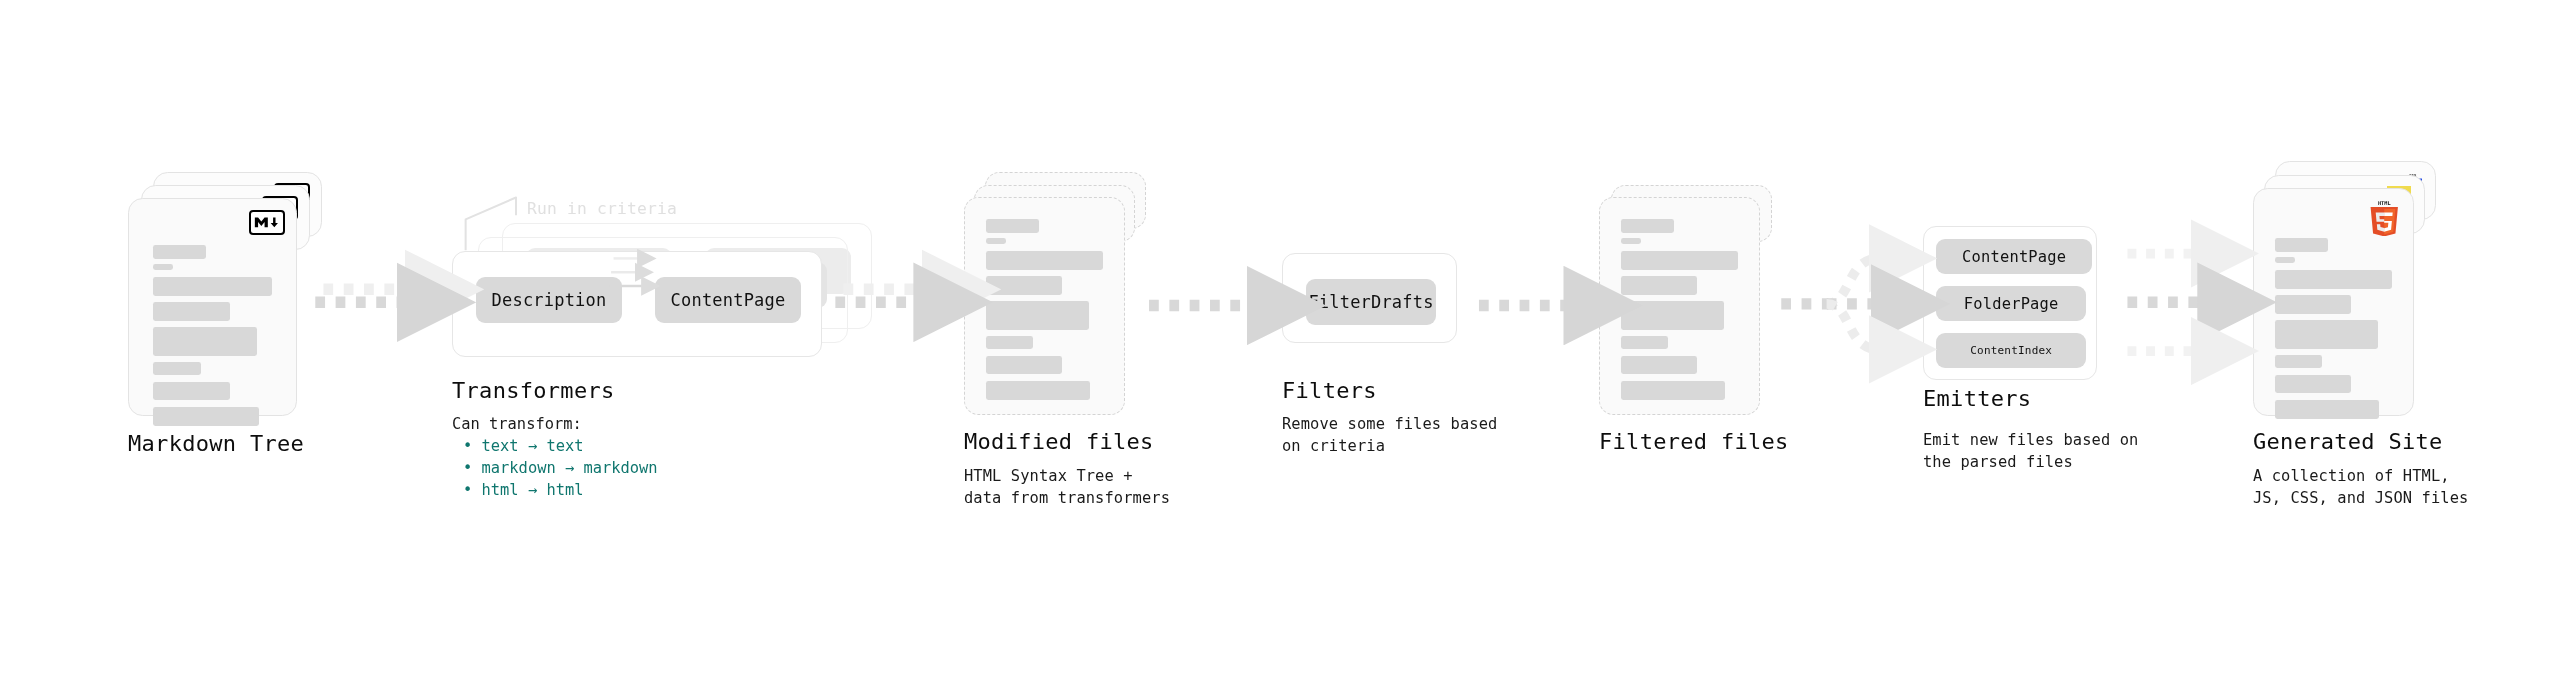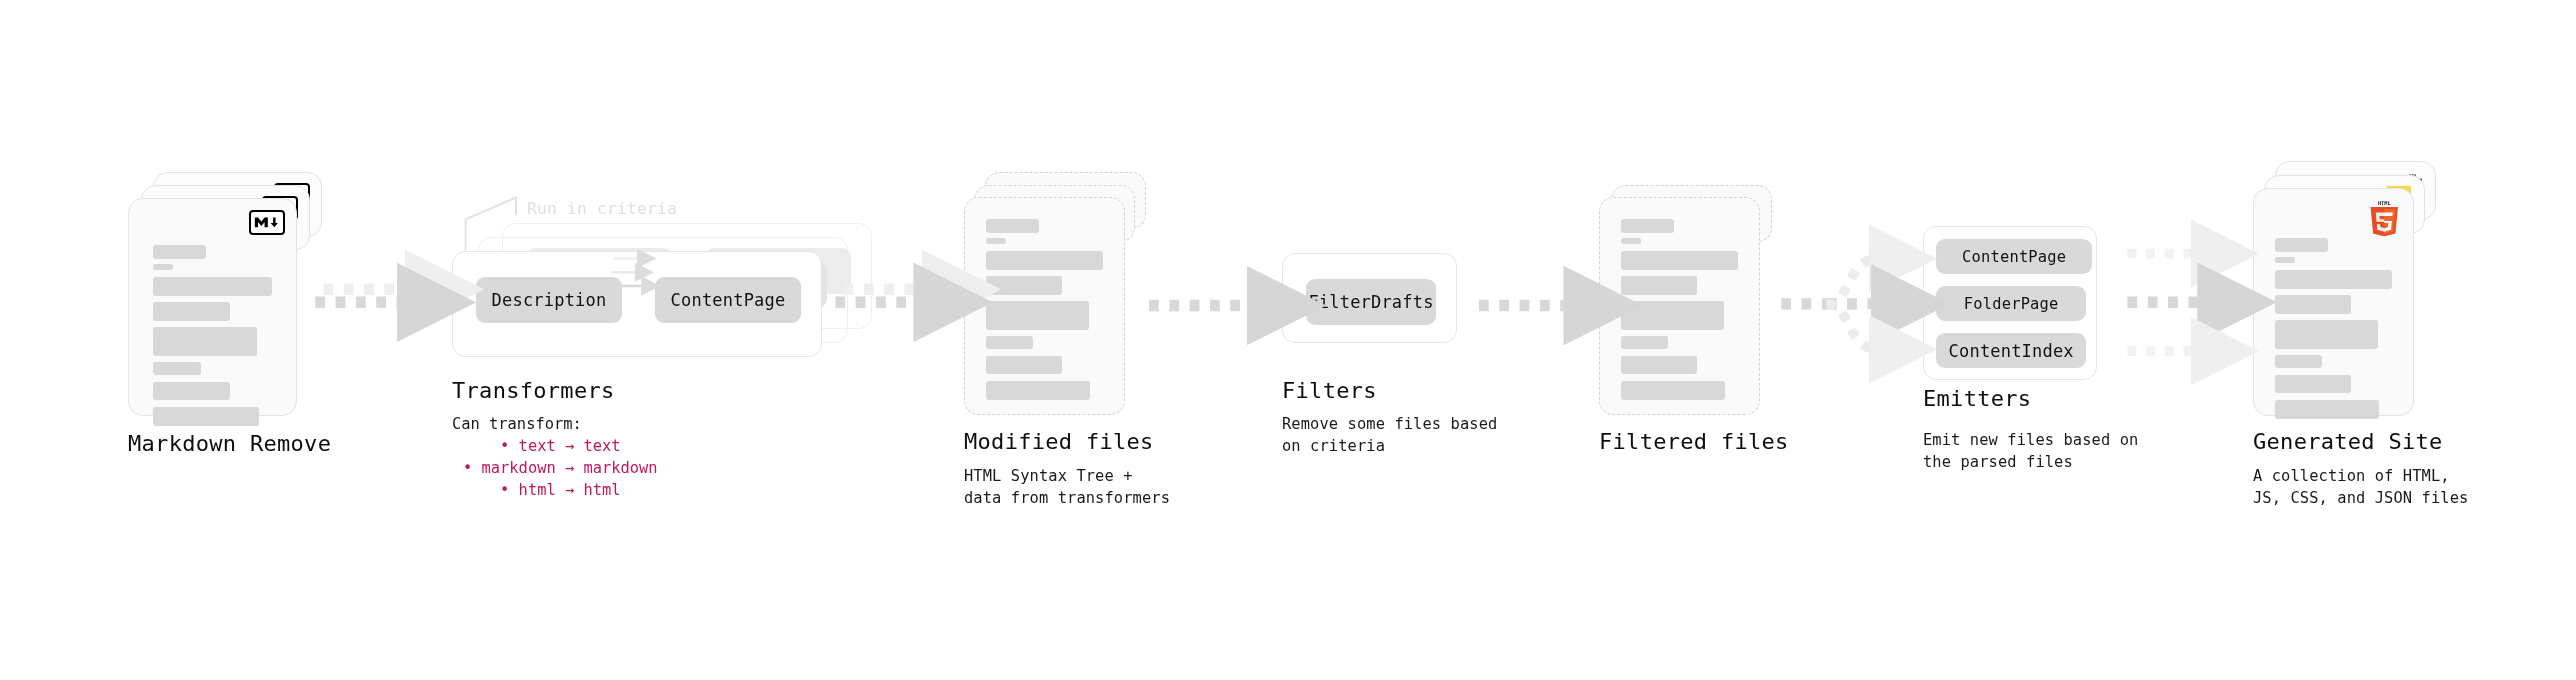--- a/index.html
+++ b/index.html
@@ -105,23 +105,22 @@
     position: absolute;
     font-size: 15.4px;
     line-height: 22px;
     color: #1a1a1a;
     white-space: nowrap;
   }
   .bullets {
     position: absolute;
     font-size: 15.4px;
     line-height: 22px;
-    color: #be185d;
+    color: #0f766e;
     list-style: none;
-    text-align: center;
   }
   .bullets li { white-space: nowrap; }
   .bullets li::before { content: "• "; }
 
   .parallel-label {
     position: absolute;
     font-size: 16.3px;
     color: #e0e0e0;
     white-space: nowrap;
     letter-spacing: 0.2px;
@@ -171,21 +170,21 @@
         <div class="bar" style="width:19.5px;height:5.7px;margin-top:4.9px;"></div>
         <div class="bar" style="width:100%;height:18.7px;margin-top:7.3px;"></div>
         <div class="bar" style="width:65%;height:18.7px;margin-top:6.5px;"></div>
         <div class="bar" style="width:88%;height:28.4px;margin-top:6.5px;"></div>
         <div class="bar" style="width:40%;height:13px;margin-top:6.5px;"></div>
         <div class="bar" style="width:65%;height:18.7px;margin-top:6.5px;"></div>
         <div class="bar" style="width:89%;height:18.7px;margin-top:6.5px;"></div>
       </div>
     </div>
 
-    <div class="title" style="left:128px; top:431px;">Markdown Remove</div>
+    <div class="title" style="left:128px; top:431px;">Markdown Tree</div>
   </div>
 
   <div>
 
     <div class="groupbox faint" style="left:502px; top:223px; width:370px; height:106px;">
       <div class="pill f1" style="left:23px; top:24.4px; width:146px; height:46px;">.</div>
       <div class="pill f1" style="left:202px; top:24.4px; width:146px; height:46px;">.</div>
     </div>
 
     <div class="groupbox faint" style="left:478px; top:237px; width:370px; height:106px;">
@@ -255,21 +254,21 @@
         <div class="bar" style="width:89%;height:18.7px;margin-top:6.5px;"></div>
       </div>
     </div>
     <div class="title" style="left:1599px; top:429px;">Filtered files</div>
   </div>
 
   <div>
     <div class="groupbox" style="left:1923px; top:226px; width:174px; height:154px;">
       <div class="pill" style="left:12.2px; top:12.2px; width:156px; height:35px; font-size:15.4px;">ContentPage</div>
       <div class="pill" style="left:12.2px; top:59px; width:150px; height:35px; font-size:15.4px;">FolderPage</div>
-      <div class="pill" style="left:12.2px; top:106px; width:150px; height:35px; font-size:17px;">ContentIndex</div>
+      <div class="pill" style="left:12.2px; top:106px; width:150px; height:35px; font-size:11px;">ContentIndex</div>
     </div>
     <div class="title" style="left:1923px; top:386px;">Emitters</div>
     <div class="desc" style="left:1923px; top:429px;">Emit new files based on
 the parsed files</div>
   </div>
 
   <div>
 
     <div class="card ghost" style="left:2275px; top:161px; width:161px; height:59px;">
       <div class="css-badge" style="right:13px; top:8.1px;">

